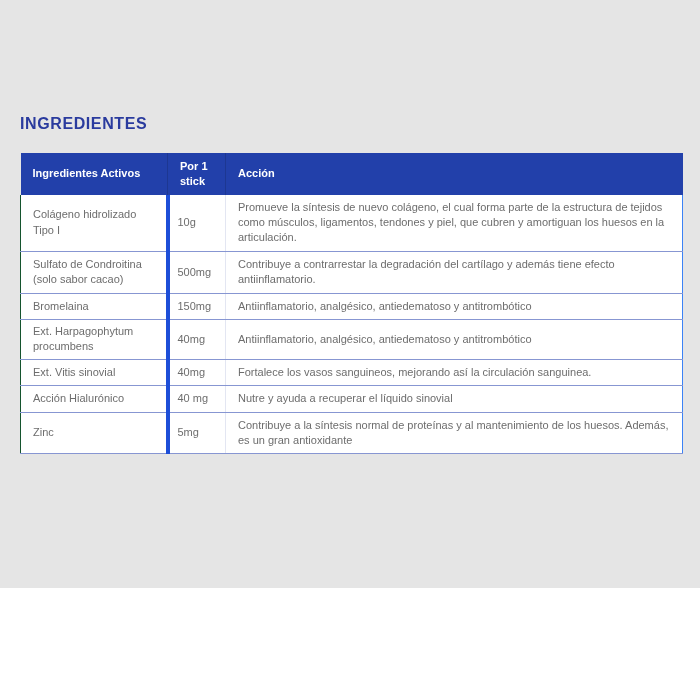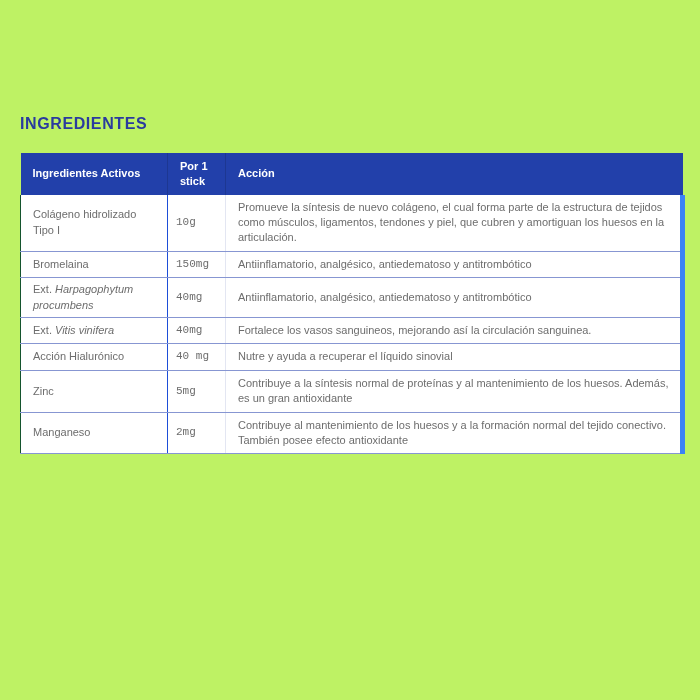--- a/index.html
+++ b/index.html
@@ -4,22 +4,22 @@
 <style>
   html, body {
     margin: 0;
     padding: 0;
     background: #ffffff;
     font-family: "Liberation Sans", sans-serif;
   }
   .page {
     position: relative;
     width: 700px;
-    height: 700px;
-    background: #bef264;
+    height: 588px;
+    background: #e5e5e5;
     overflow: hidden;
   }
   .content {
     position: absolute;
     top: 115px;
     left: 20px;
     width: 662px;
   }
   .section-title {
     color: #2a3b9e;
@@ -55,32 +55,30 @@
     line-height: 1.4;
     vertical-align: middle;
     padding: 4px 10px 4px 12px;
     border-bottom: 1px solid #8796d2;
     background: #ffffff;
   }
   tbody td.col-ingredient {
     border-left: 1px solid #14532d;
   }
   tbody td.col-amount {
-    border-left: 1px solid #1d4ed8;
+    border-left: 4px solid #1d4ed8;
     padding-left: 8px;
-    font-family: Liberation Mono, monospace;
   }
   tbody td.col-action {
     border-left: 1px solid #e3e6f2;
-    border-right: 5px solid #3b82f6;
+    border-right: 1px solid #3b82f6;
     padding-top: 5px;
     padding-bottom: 5px;
   }
   .latin {
-    font-style: italic;
   }
 </style>
 </head>
 <body>
 
 <div class="page">
   <div class="content">
     <h2 class="section-title">INGREDIENTES</h2>
 
     <table class="ingredients">
@@ -98,20 +96,27 @@
       </thead>
       <tbody>
   <tr>
     <td class="col-ingredient">
       <span>Colágeno hidrolizado Tipo I</span><span class="latin"></span>
     </td>
     <td class="col-amount">10g</td>
     <td class="col-action">Promueve la síntesis de nuevo colágeno, el cual forma parte de la estructura de tejidos como músculos, ligamentos, tendones y piel, que cubren y amortiguan los huesos en la articulación.</td>
   </tr>
 
+  <tr>
+    <td class="col-ingredient">
+      <span>Sulfato de Condroitina (solo sabor cacao)</span><span class="latin"></span>
+    </td>
+    <td class="col-amount">500mg</td>
+    <td class="col-action">Contribuye a contrarrestar la degradación del cartílago y además tiene efecto antiinflamatorio.</td>
+  </tr>
 
 
   <tr>
     <td class="col-ingredient">
       <span>Bromelaina</span><span class="latin"></span>
     </td>
     <td class="col-amount">150mg</td>
     <td class="col-action">Antiinflamatorio, analgésico, antiedematoso y antitrombótico</td>
   </tr>
 
@@ -119,21 +124,21 @@
     <td class="col-ingredient">
       <span>Ext.</span><span class="latin"> Harpagophytum procumbens</span>
     </td>
     <td class="col-amount">40mg</td>
     <td class="col-action">Antiinflamatorio, analgésico, antiedematoso y antitrombótico</td>
   </tr>
 
 
   <tr>
     <td class="col-ingredient">
-      <span>Ext.</span><span class="latin"> Vitis vinifera</span>
+      <span>Ext.</span><span class="latin"> Vitis sinovial</span>
     </td>
     <td class="col-amount">40mg</td>
     <td class="col-action">Fortalece los vasos sanguineos, mejorando así la circulación sanguinea.</td>
   </tr>
 
   <tr>
     <td class="col-ingredient">
       <span>Acción Hialurónico</span><span class="latin"></span>
     </td>
     <td class="col-amount">40 mg</td>
@@ -142,23 +147,16 @@
 
 
   <tr>
     <td class="col-ingredient">
       <span>Zinc</span><span class="latin"></span>
     </td>
     <td class="col-amount">5mg</td>
     <td class="col-action">Contribuye a la síntesis normal de proteínas y al mantenimiento de los huesos. Además, es un gran antioxidante</td>
   </tr>
 
-  <tr>
-    <td class="col-ingredient">
-      <span>Manganeso</span><span class="latin"></span>
-    </td>
-    <td class="col-amount">2mg</td>
-    <td class="col-action">Contribuye al mantenimiento de los huesos y a la formación normal del tejido conectivo. También posee efecto antioxidante</td>
-  </tr>
 </tbody>
     </table>
   </div>
 </div>
 
 </body></html>

